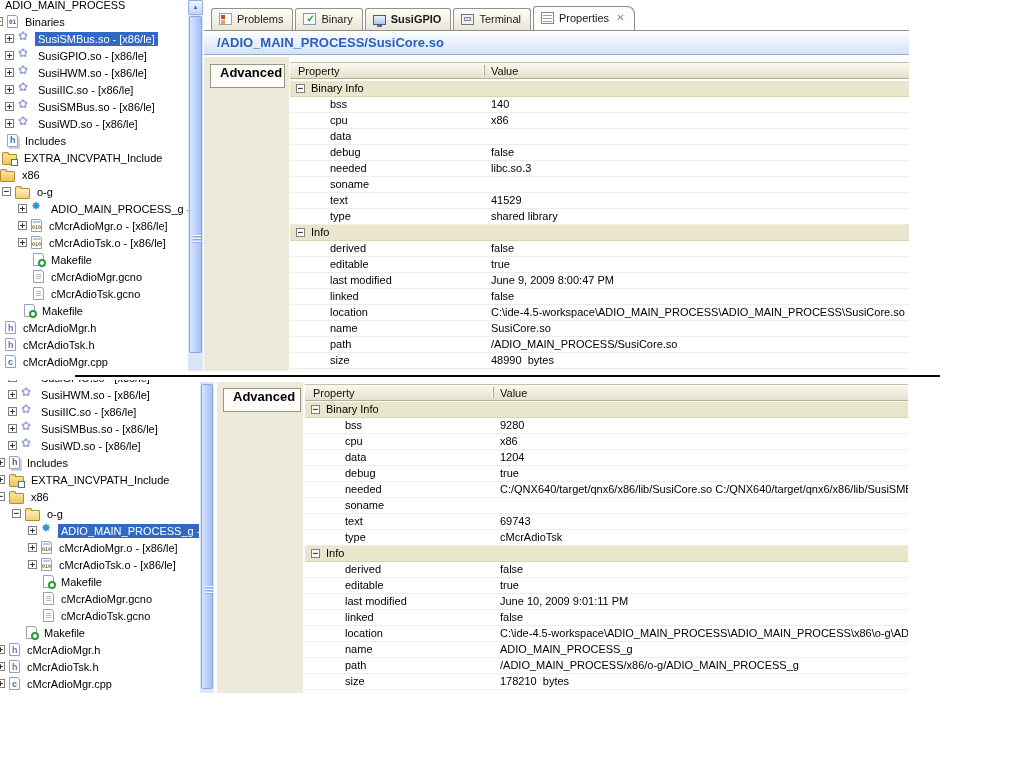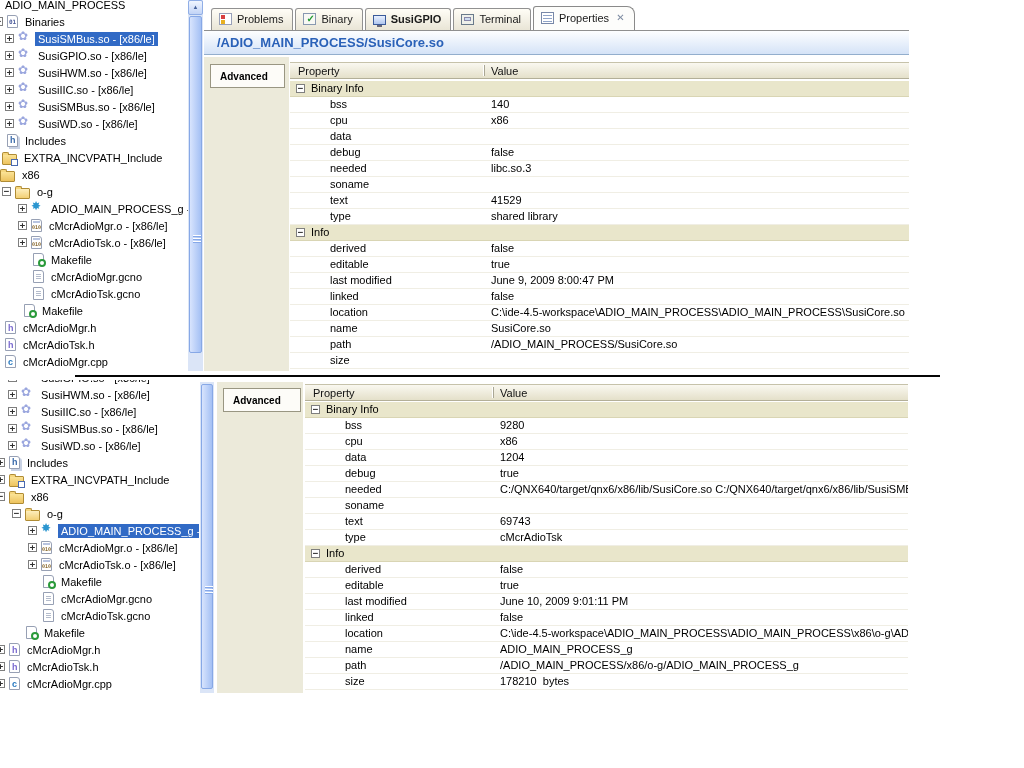--- a/index.html
+++ b/index.html
@@ -60,21 +60,21 @@
        border:1px solid #919191;border-bottom:none;border-radius:3px 3px 0 0;
        background:linear-gradient(#fffdf6,#e9e5d6);font-size:11px;color:#1a1a1a;position:relative;}
   .tab.active{background:#fdfdfb;height:24px;z-index:3;border-color:#8a8a8a;border-radius:3px 8px 0 0;}
   .tab .bold{font-weight:700;}
   .tclose{margin-left:7px;font:700 10px/10px "DejaVu Sans",sans-serif;color:#7d8ba1;}
   .viewhdr{position:absolute;left:0;top:30px;right:0;height:25px;
        background:linear-gradient(#fdfeff,#d5e3f7);border-top:1px solid #8f8f8f;border-bottom:1px solid #93aecd;
        display:flex;align-items:center;padding-left:13px;font-weight:700;font-size:13px;color:#2a61b8;box-sizing:border-box;}
   .sidebar{position:absolute;background:#eceada;}
   .advtab{position:absolute;box-sizing:border-box;background:#fdfcf8;border:1px solid #999682;
-       display:flex;align-items:center;padding-left:9px;font-weight:700;font-size:10px;color:#000;}
+       display:flex;padding-left:9px;font-weight:700;font-size:13px;color:#000;}
   .ptable{position:absolute;background:#fff;}
   .thead{position:absolute;left:0;right:0;height:17px;box-sizing:border-box;
        background:linear-gradient(#faf8f0,#e4e0ca);border-top:1px solid #c6c2aa;border-bottom:1px solid #b3af98;}
   .thead .th{position:absolute;top:2px;font-size:11px;color:#111;}
   .thdiv{position:absolute;top:2px;bottom:2px;width:1px;background:#aaa795;border-left:1px solid #fff;}
   .rows{position:absolute;left:0;right:0;}
   .prow,.grow{position:absolute;left:0;right:0;height:15px;border-bottom:1px solid #f0eee4;
        font-size:11px;line-height:15px;background:#fff;}
   .grow{background:#e9e6cb;border-bottom:1px solid #d9d5b4;}
   .pname{position:absolute;left:40px;color:#000;white-space:pre;}
@@ -236,20 +236,21 @@
               <div class="prow" style="top: 240px;">
                 <span class="pname">name</span>
                 <span class="pval" style="left: 201px;">SusiCore.so</span>
               </div>
               <div class="prow" style="top: 256px;">
                 <span class="pname">path</span>
                 <span class="pval" style="left: 201px;">/ADIO_MAIN_PROCESS/SusiCore.so</span>
               </div>
               <div class="prow" style="top: 272px;">
                 <span class="pname">size</span>
+                <span class="pval" style="left: 201px;">48990  bytes</span>
               </div>
             </div>
         </div>
       </div>
     </div>
   </div>
 
   <div id="divider" style="left:75px;top:375px;width:865px;height:2px;"></div>
 
   <div class="abs" id="panel-bottom" style="left:0;top:380px;width:908px;height:315px;overflow:hidden;">

